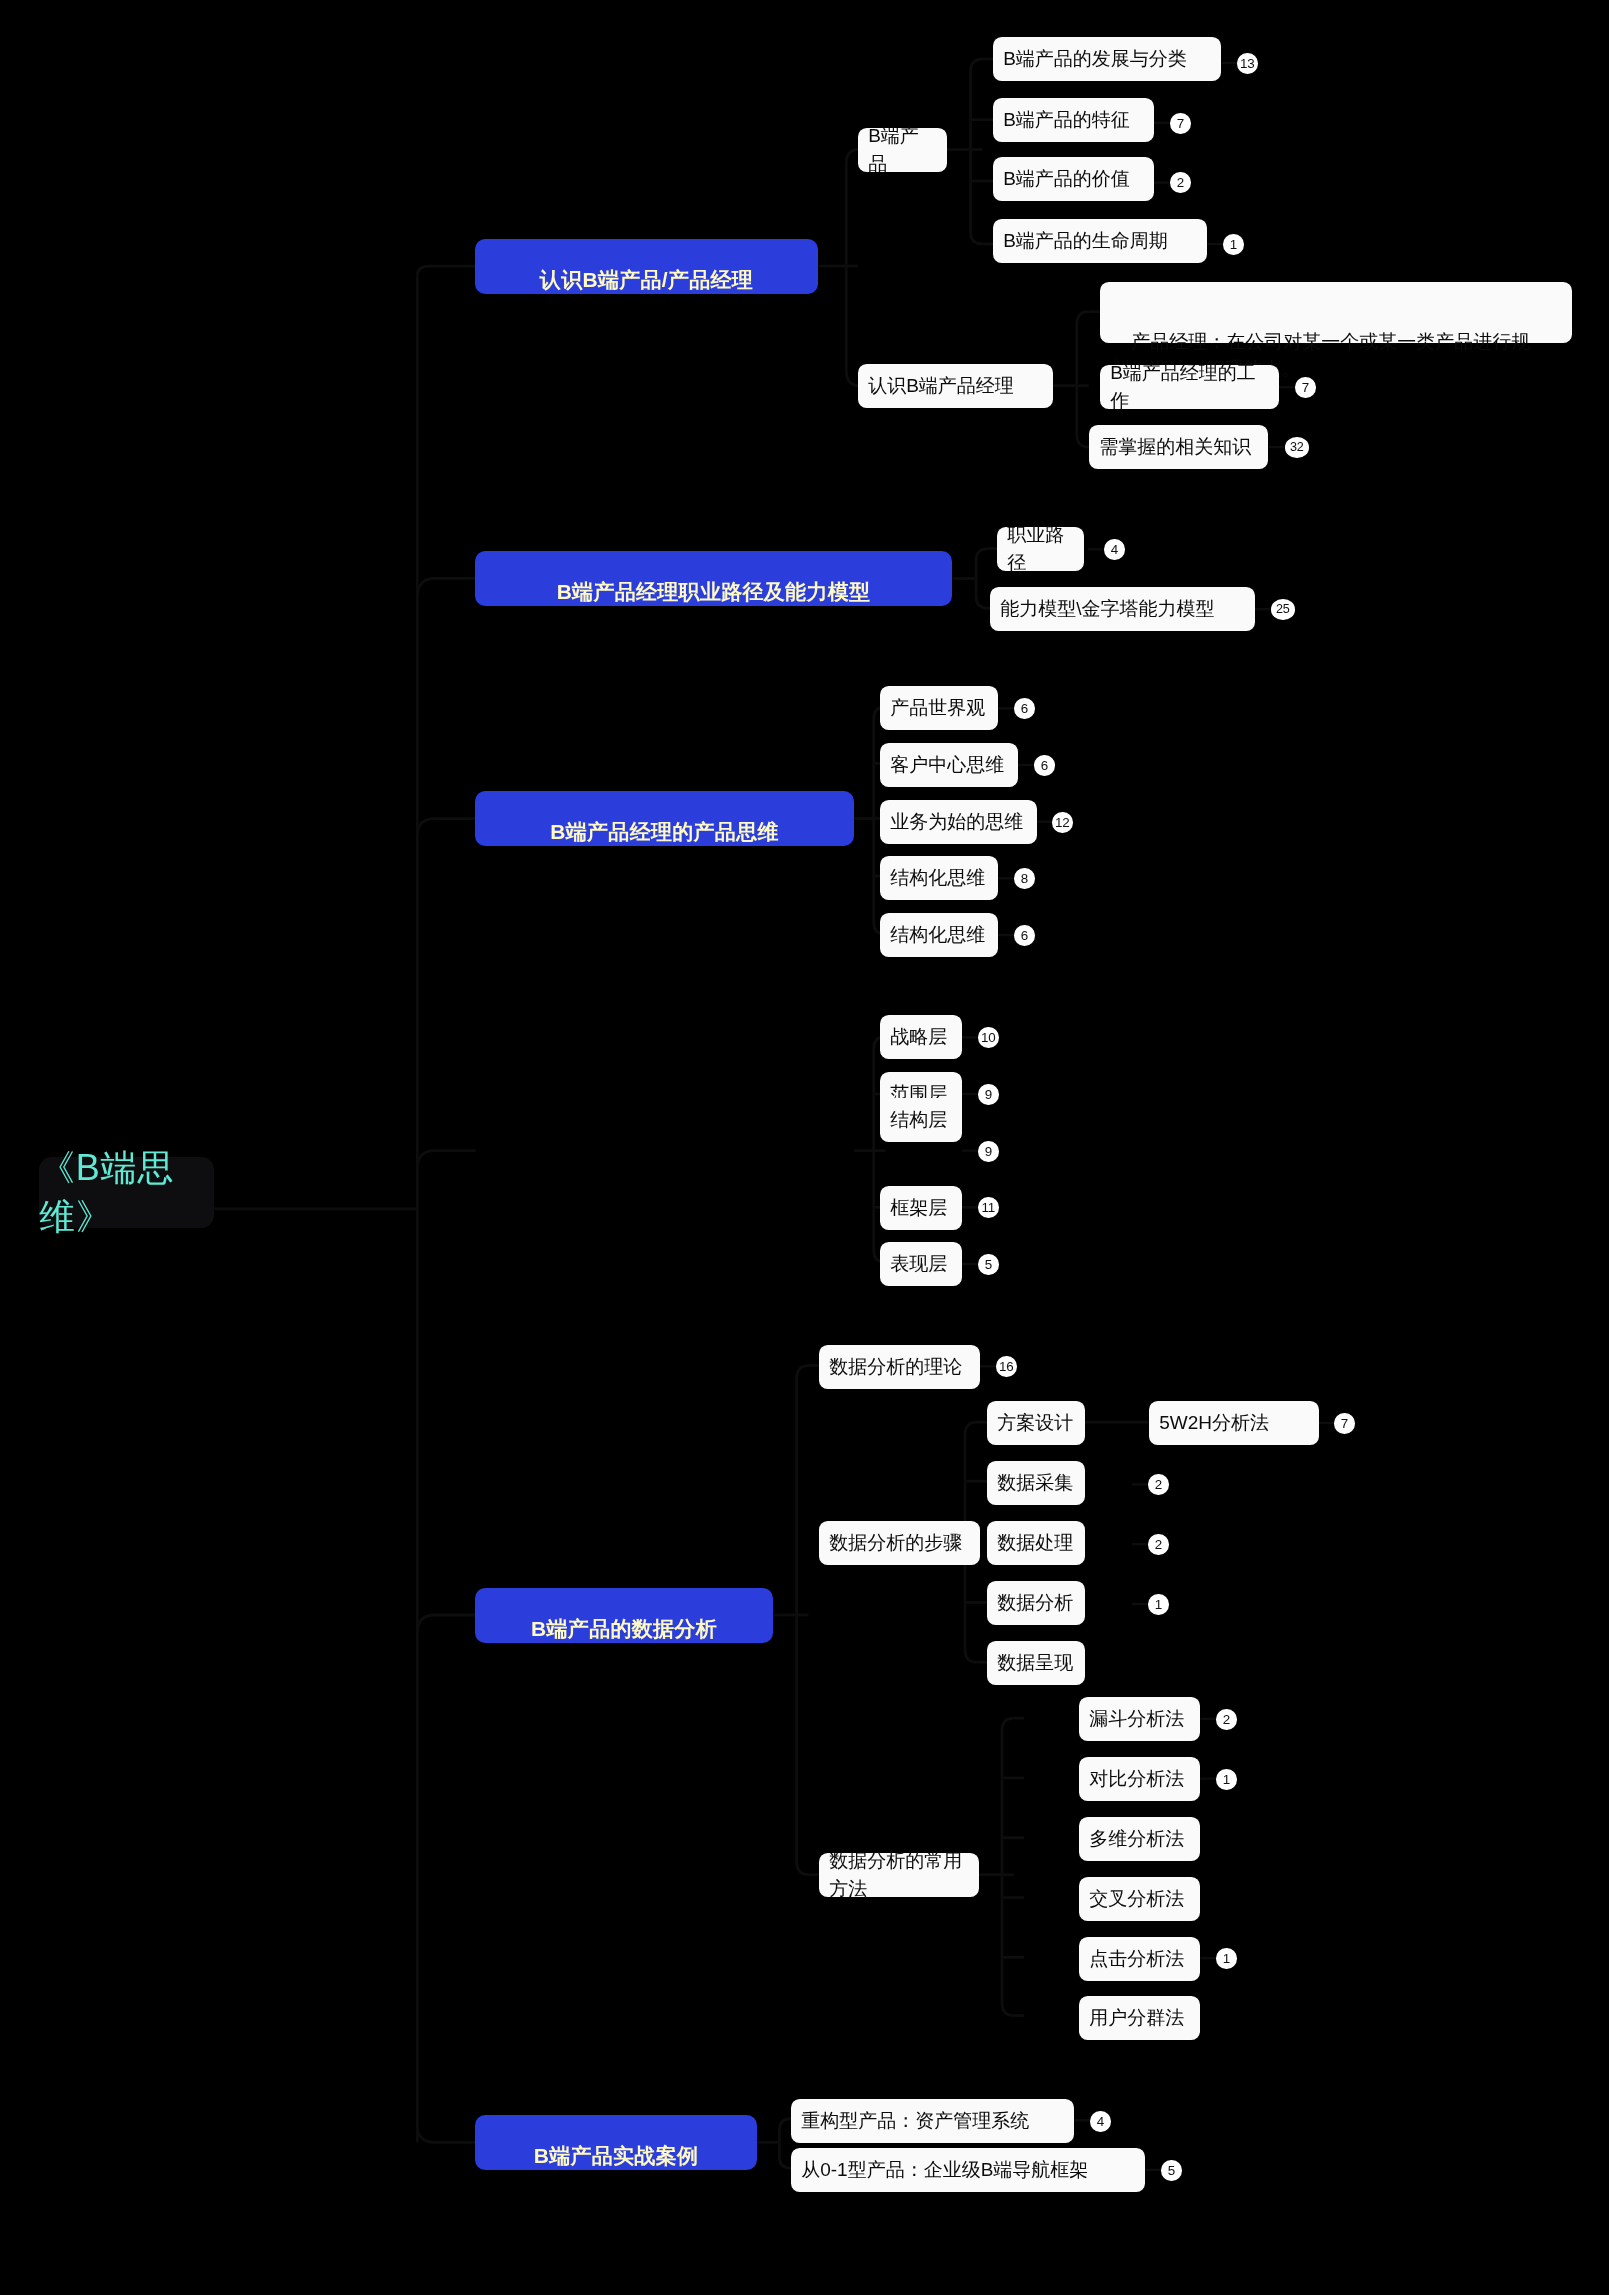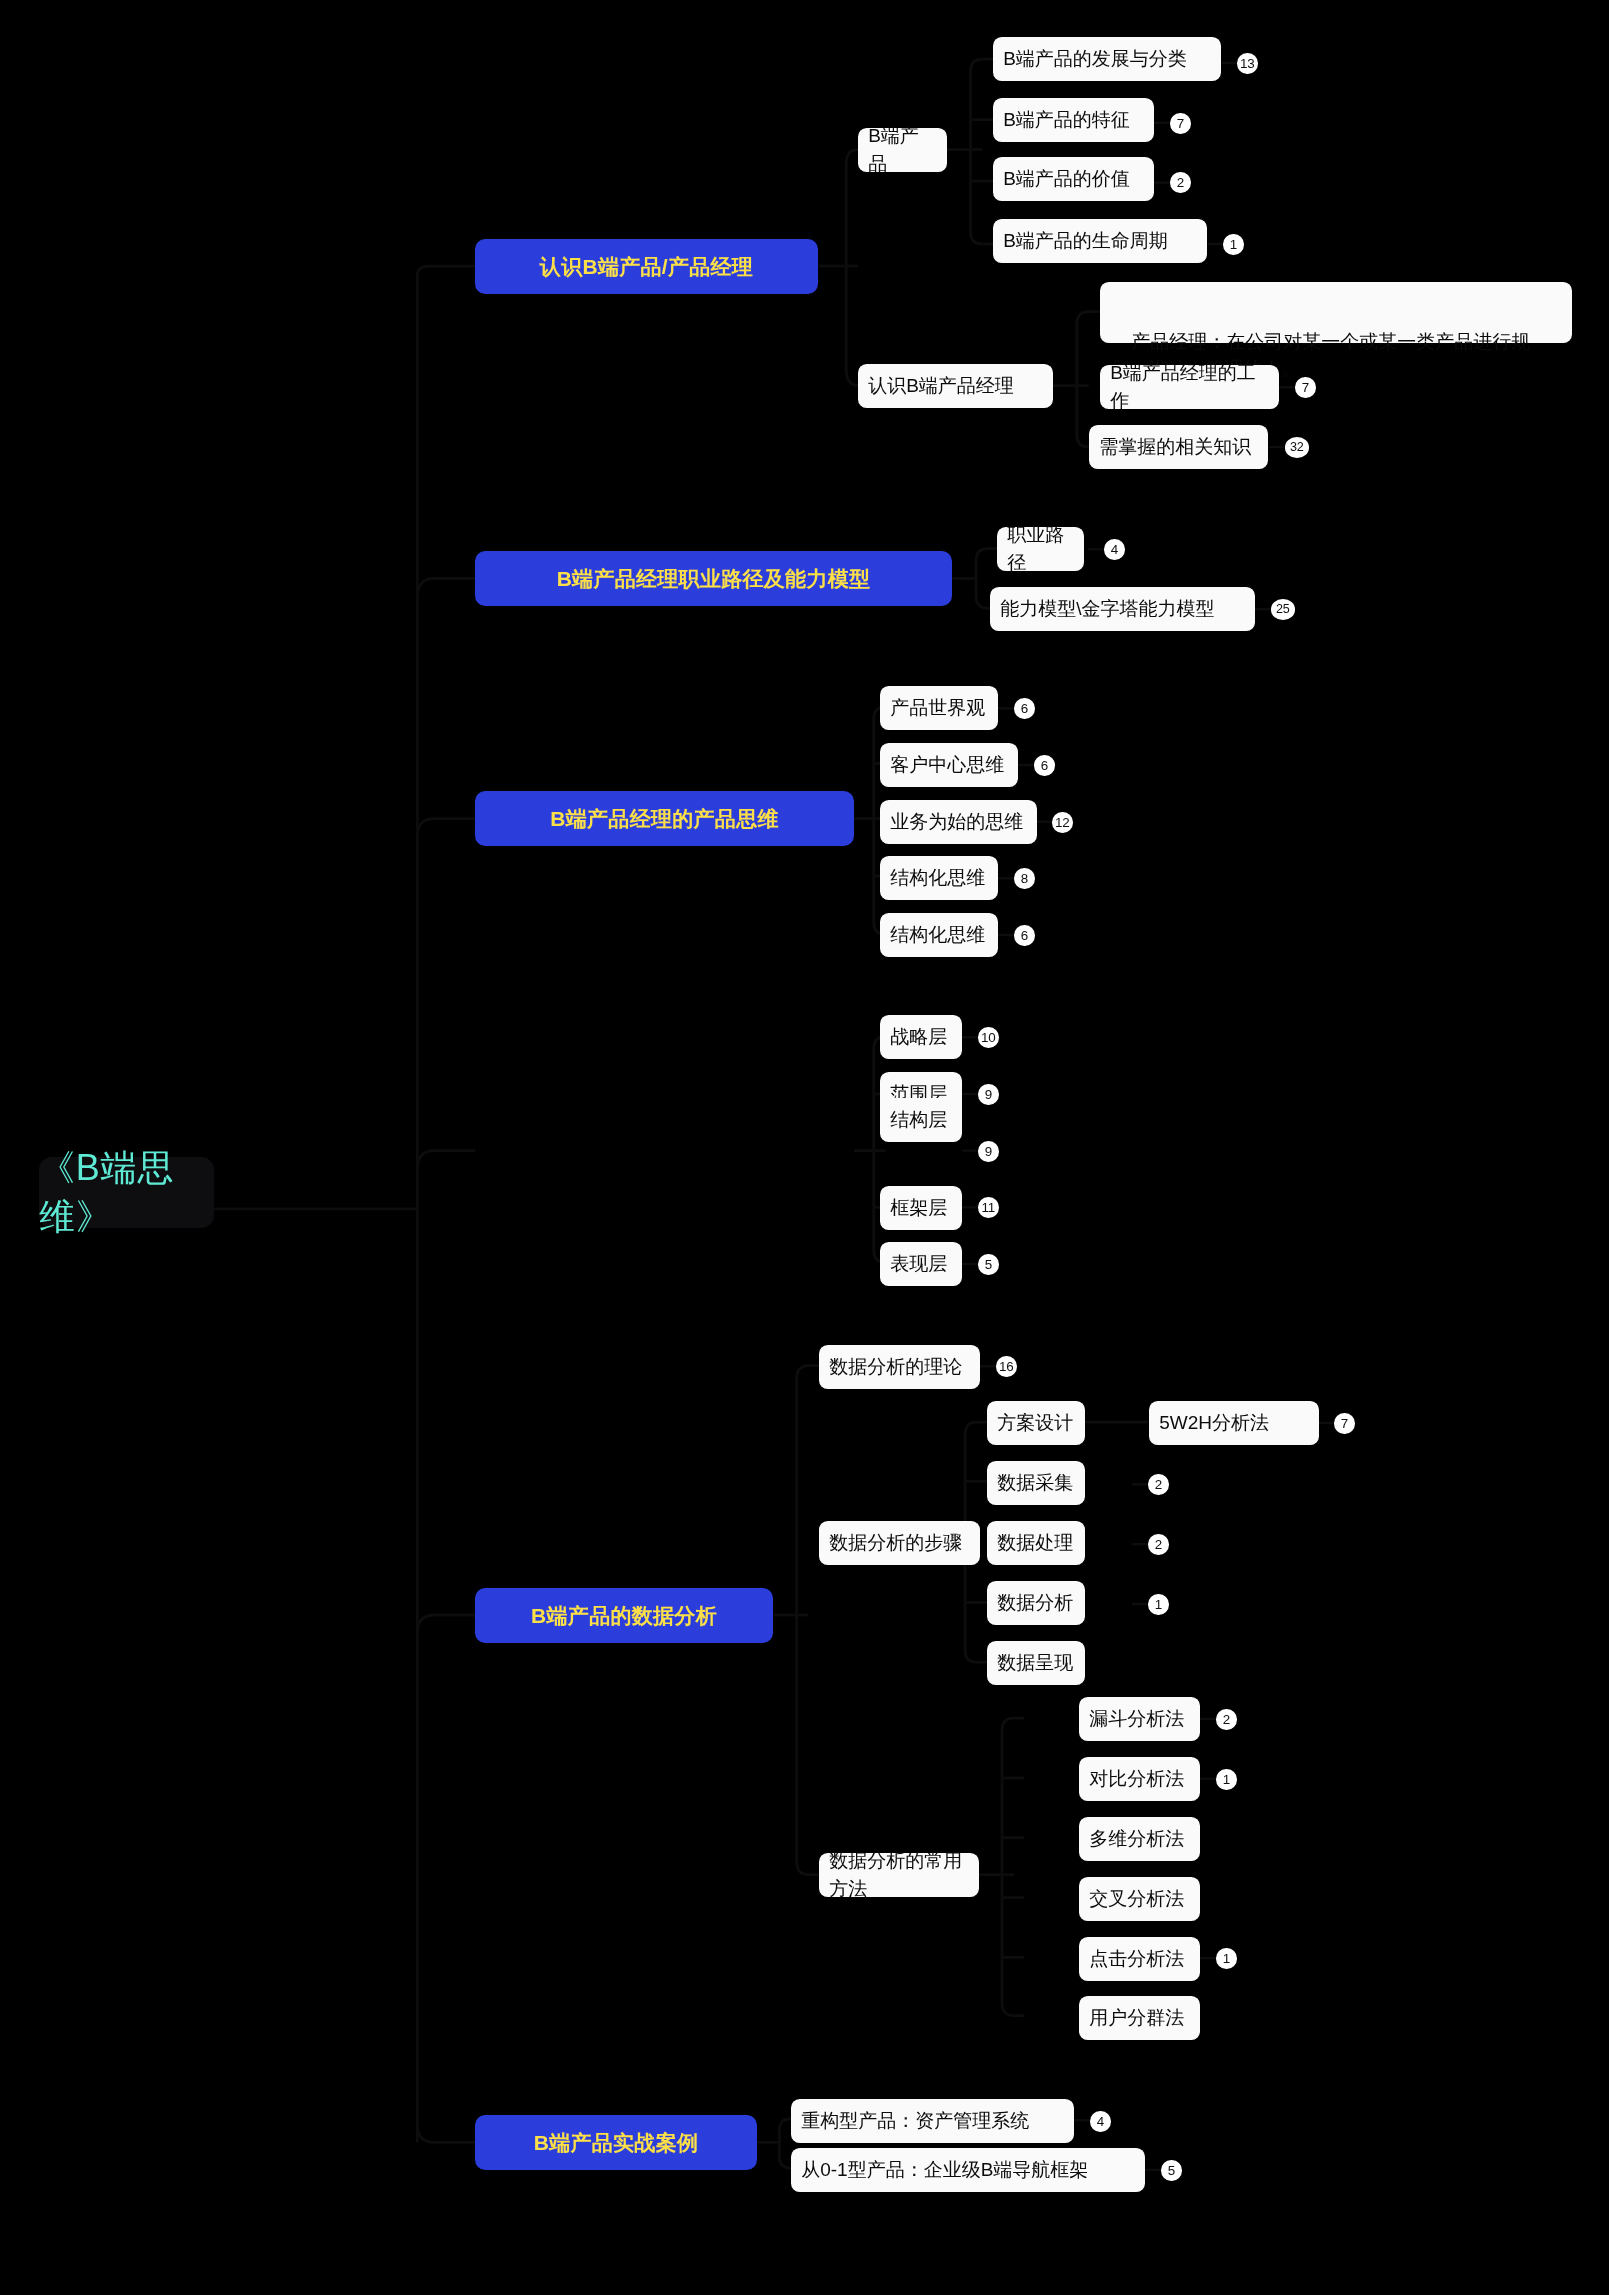--- a/index.html
+++ b/index.html
@@ -41,27 +41,28 @@
     color: #5eead4;
     border-radius: 12.6px;
     font-size: 36px;
     font-weight: 400;
     justify-content: center;
     letter-spacing: 0.8px;
   }
   
   .node.main {
     background: #2B3EDB;
-    color: #fde047;
+    color: #fef9c3;
     font-size: 21px;
     font-weight: bold;
     border-radius: 10.2px;
     justify-content: center;
     padding: 0 15.7px;
     letter-spacing: 0.3px;
+    align-items: flex-end;
   }
   
   .node.topic {
     background: #FAFAFA;
     color: #0C0C0C;
     font-size: 19px;
     font-weight: 400;
     border-radius: 8.7px;
     padding: 0 10.2px;
     line-height: 1.45;

